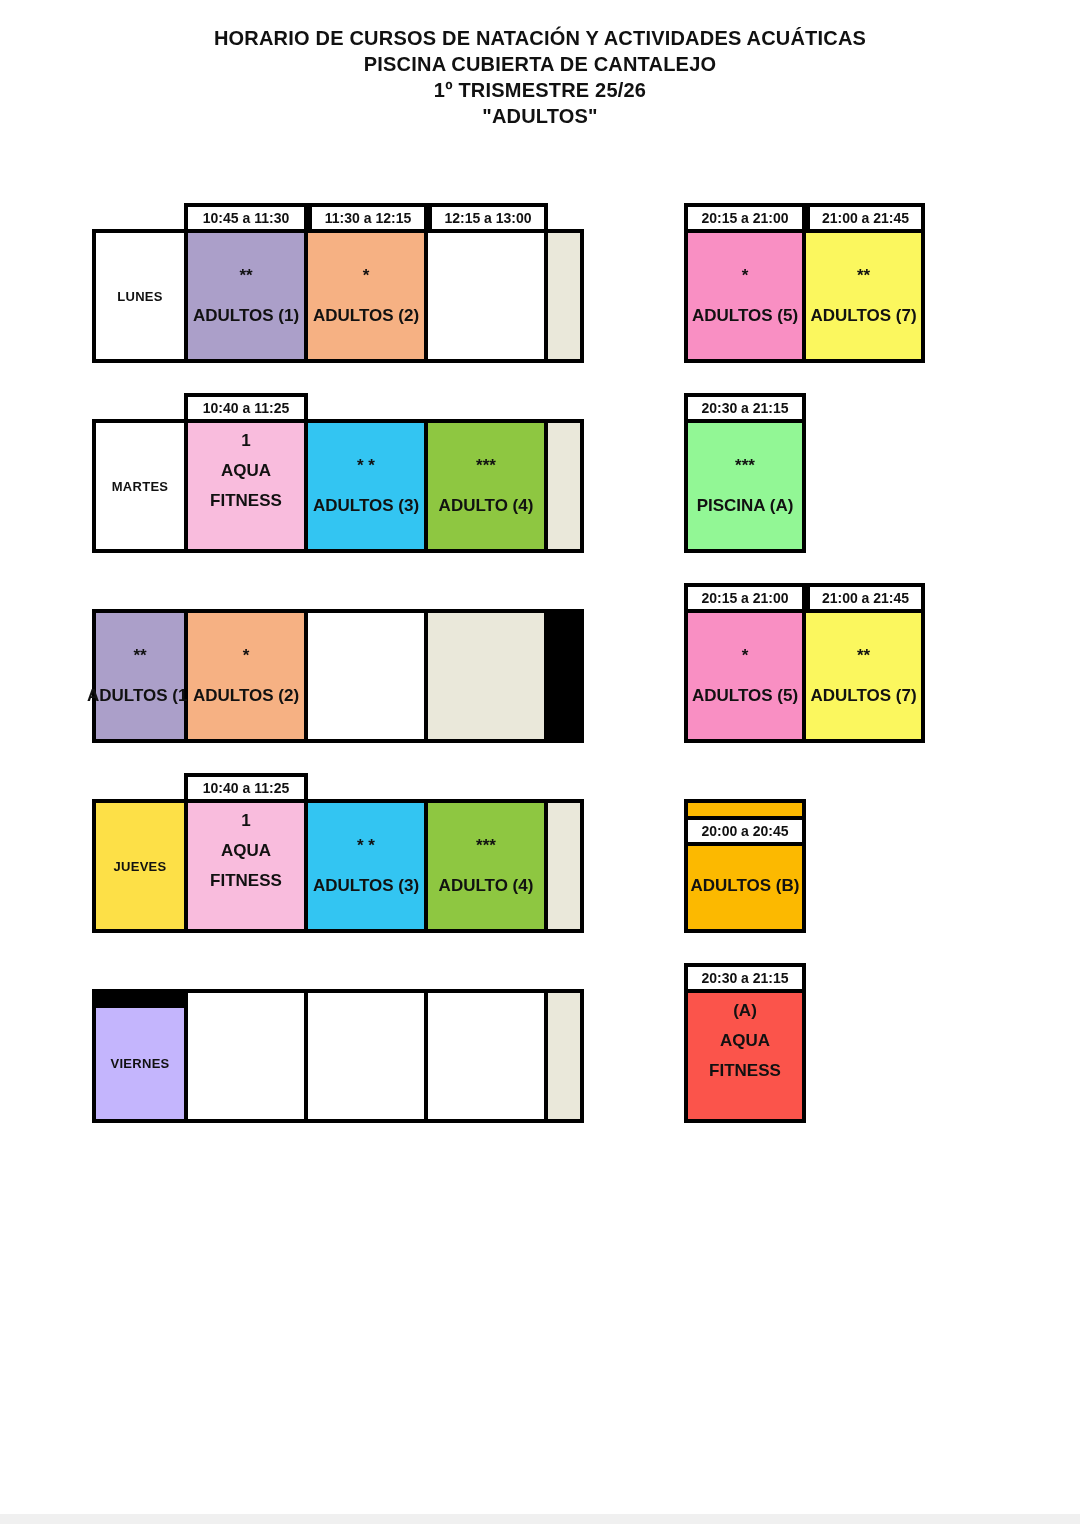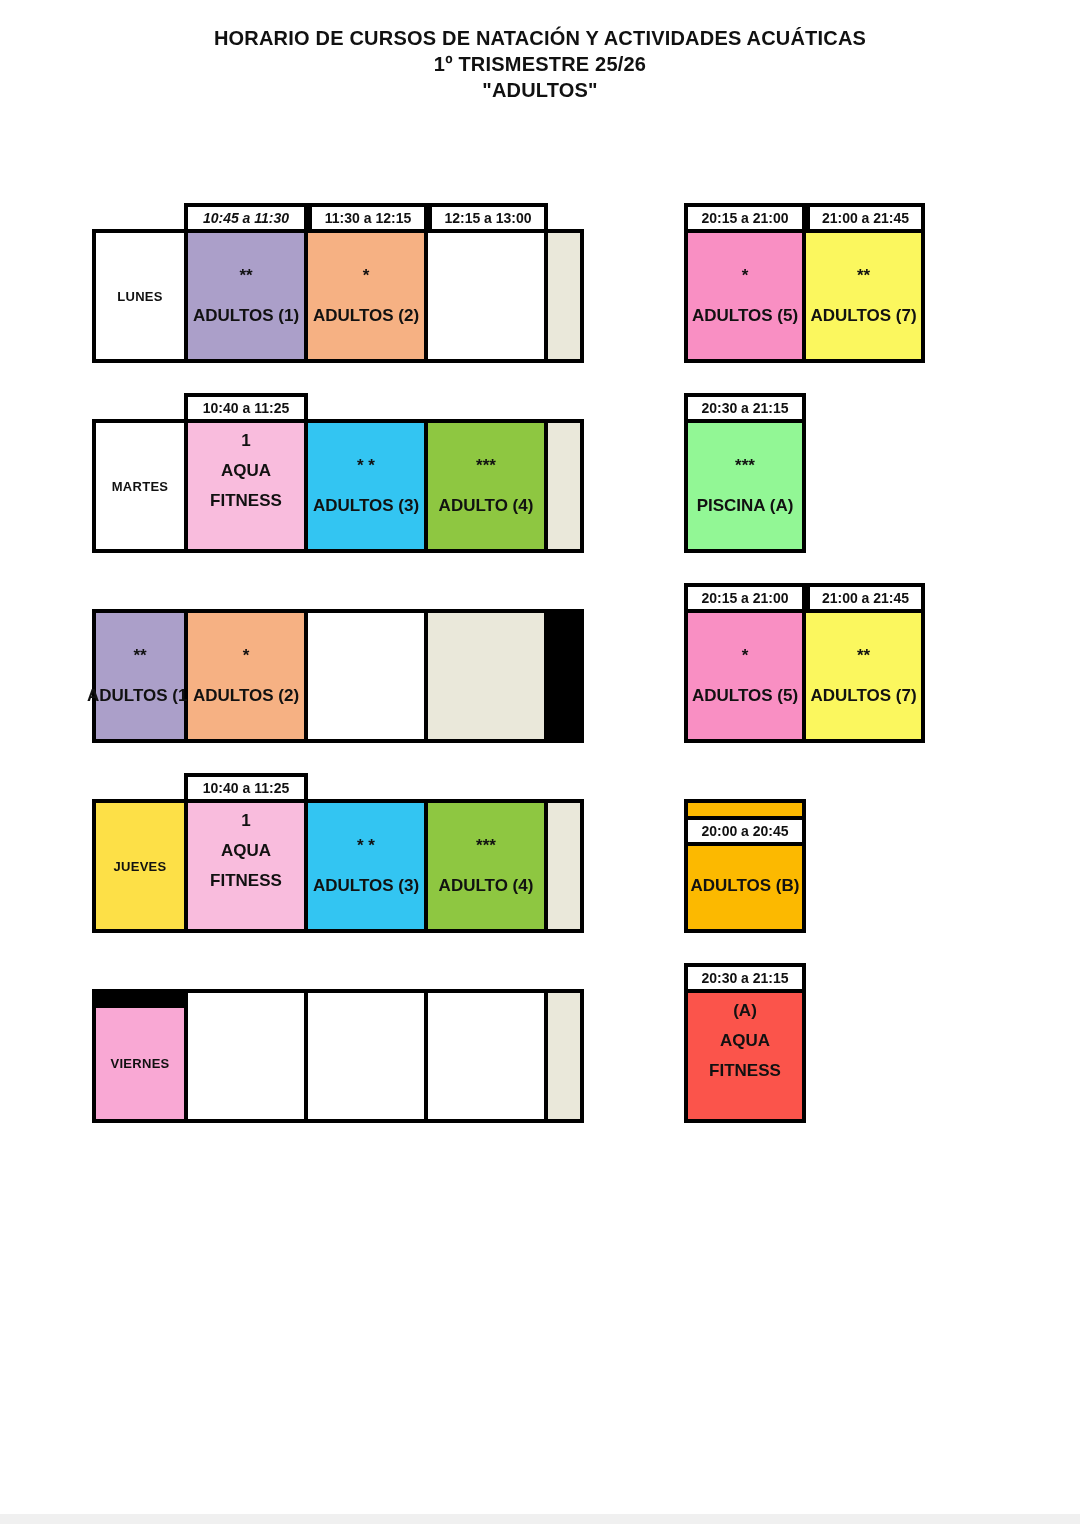--- a/index.html
+++ b/index.html
@@ -21,39 +21,40 @@
   .thead{position:absolute;background:#fff;border:4px solid #000;box-sizing:border-box;
          display:flex;align-items:center;justify-content:center;
          font-size:14px;font-weight:700;z-index:2;white-space:nowrap;}
 </style>
 </head>
 <body>
 
 <div class="page">
   <div class="title">
     <div>HORARIO DE CURSOS DE NATACIÓN Y ACTIVIDADES ACUÁTICAS</div>
+    <div>PISCINA CUBIERTA DE CANTALEJO</div>
     <div>1º TRISMESTRE 25/26</div>
     <div>"ADULTOS"</div>
   </div>
 
   <div id="schedule">
       <div class="rowbox" style="left: 92px; top: 229px; width: 492px; height: 134px; grid-template-columns: 88px 116px 116px 116px 32px;">
         <div class="cell day" style="background: rgb(255, 255, 255);">LUNES</div>
         <div class="cell mid" style="background: rgb(171, 159, 201);">
           <div class="cl">**</div>
           <div class="cl">ADULTOS (1)</div>
         </div>
         <div class="cell mid" style="background: rgb(246, 177, 131);">
           <div class="cl">*</div>
           <div class="cl">ADULTOS (2)</div>
         </div>
         <div class="cell mid" style="background: rgb(255, 255, 255);"></div>
         <div class="cell" style="background: rgb(234, 232, 218);"></div>
       </div>
-      <div class="thead" style="left: 184px; width: 124px; top: 203px; height: 30px; font-style: italic;">10:45 a 11:30</div>
+      <div class="thead" style="left: 184px; width: 124px; top: 203px; height: 30px;">10:45 a 11:30</div>
       <div class="thead" style="left: 308px; width: 120px; top: 203px; height: 30px;">11:30 a 12:15</div>
       <div class="thead" style="left: 428px; width: 120px; top: 203px; height: 30px;">12:15 a 13:00</div>
       <div class="rowbox" style="left: 684px; top: 229px; width: 241px; height: 134px; grid-template-columns: 114px 115px;">
         <div class="cell mid" style="background: rgb(249, 143, 195);">
           <div class="cl">*</div>
           <div class="cl">ADULTOS (5)</div>
         </div>
         <div class="cell mid" style="background: rgb(251, 247, 94);">
           <div class="cl">**</div>
           <div class="cl">ADULTOS (7)</div>
@@ -129,21 +130,21 @@
       </div>
       <div class="thead" style="left: 184px; width: 124px; top: 773px; height: 30px;">10:40 a 11:25</div>
       <div class="rowbox" style="left: 684px; top: 799px; width: 122px; height: 134px; grid-template-columns: 114px;">
         <div class="cell mid" style="background: rgb(252, 185, 0);">
           <div class="cl">*</div>
           <div class="cl">ADULTOS (B)</div>
         </div>
       </div>
       <div class="thead" style="left: 684px; width: 122px; top: 816px; height: 30px;">20:00 a 20:45</div>
       <div class="rowbox" style="left: 92px; top: 989px; width: 492px; height: 134px; grid-template-columns: 88px 116px 116px 116px 32px;">
-        <div class="cell day" style="background: #f9a8d4; margin-top: 15px;">VIERNES</div>
+        <div class="cell day" style="background: #c4b5fd; margin-top: 15px;">VIERNES</div>
         <div class="cell mid" style="background: rgb(255, 255, 255);"></div>
         <div class="cell mid" style="background: rgb(255, 255, 255);"></div>
         <div class="cell mid" style="background: rgb(255, 255, 255);"></div>
         <div class="cell" style="background: rgb(234, 232, 218);"></div>
       </div>
       <div class="rowbox" style="left: 684px; top: 989px; width: 122px; height: 134px; grid-template-columns: 114px;">
         <div class="cell top" style="background: rgb(251, 84, 75);">
           <div class="cl">(A)</div>
           <div class="cl">AQUA</div>
           <div class="cl">FITNESS</div>

